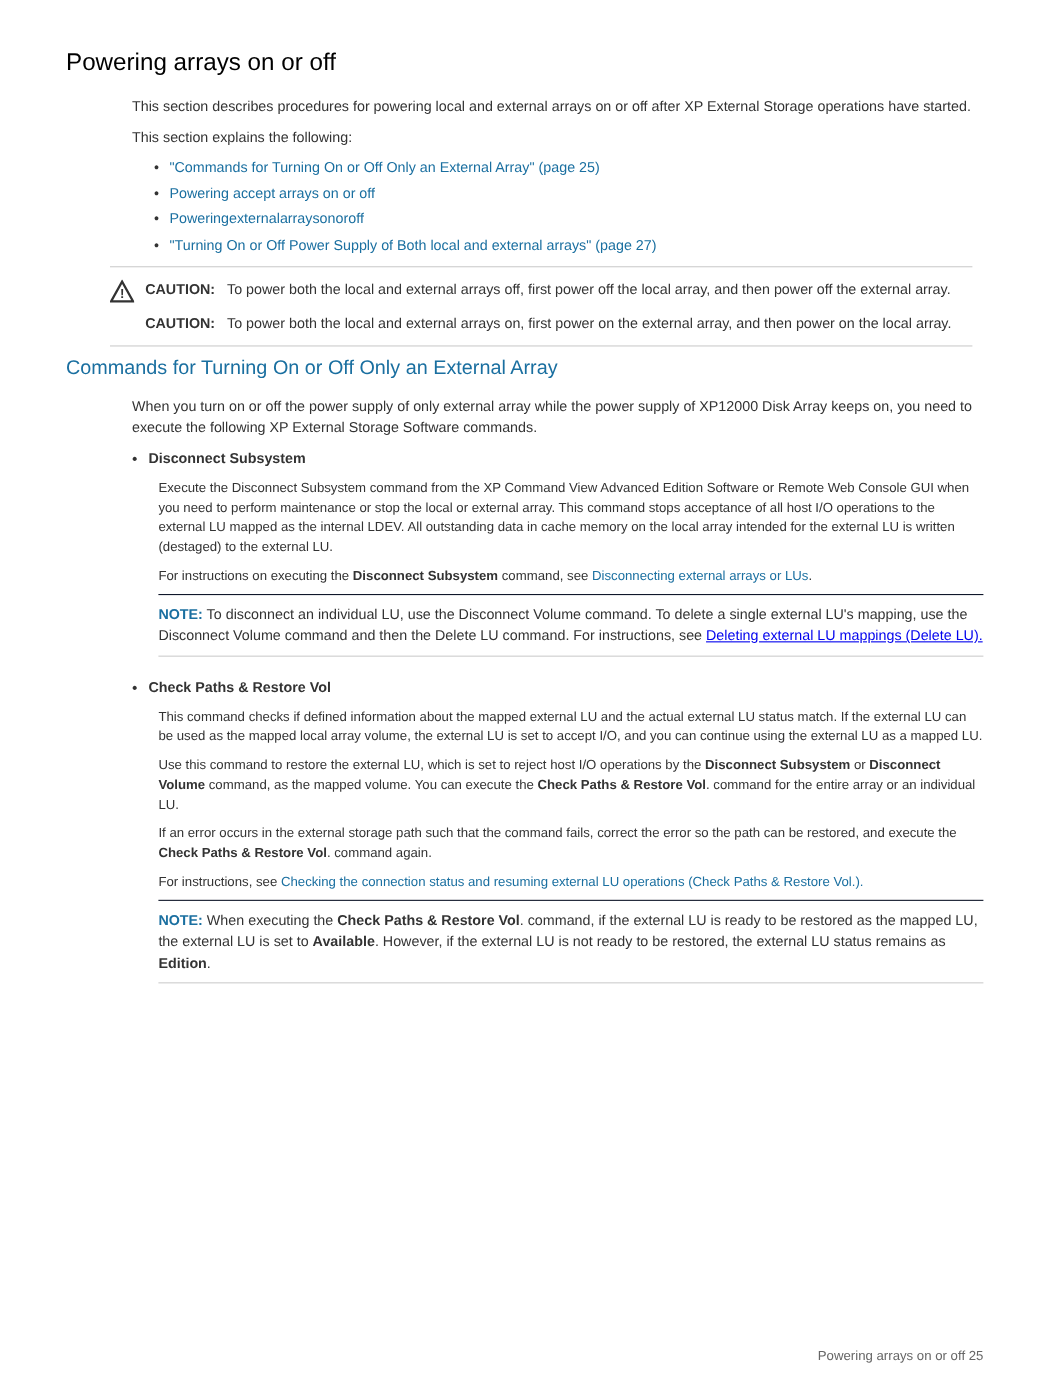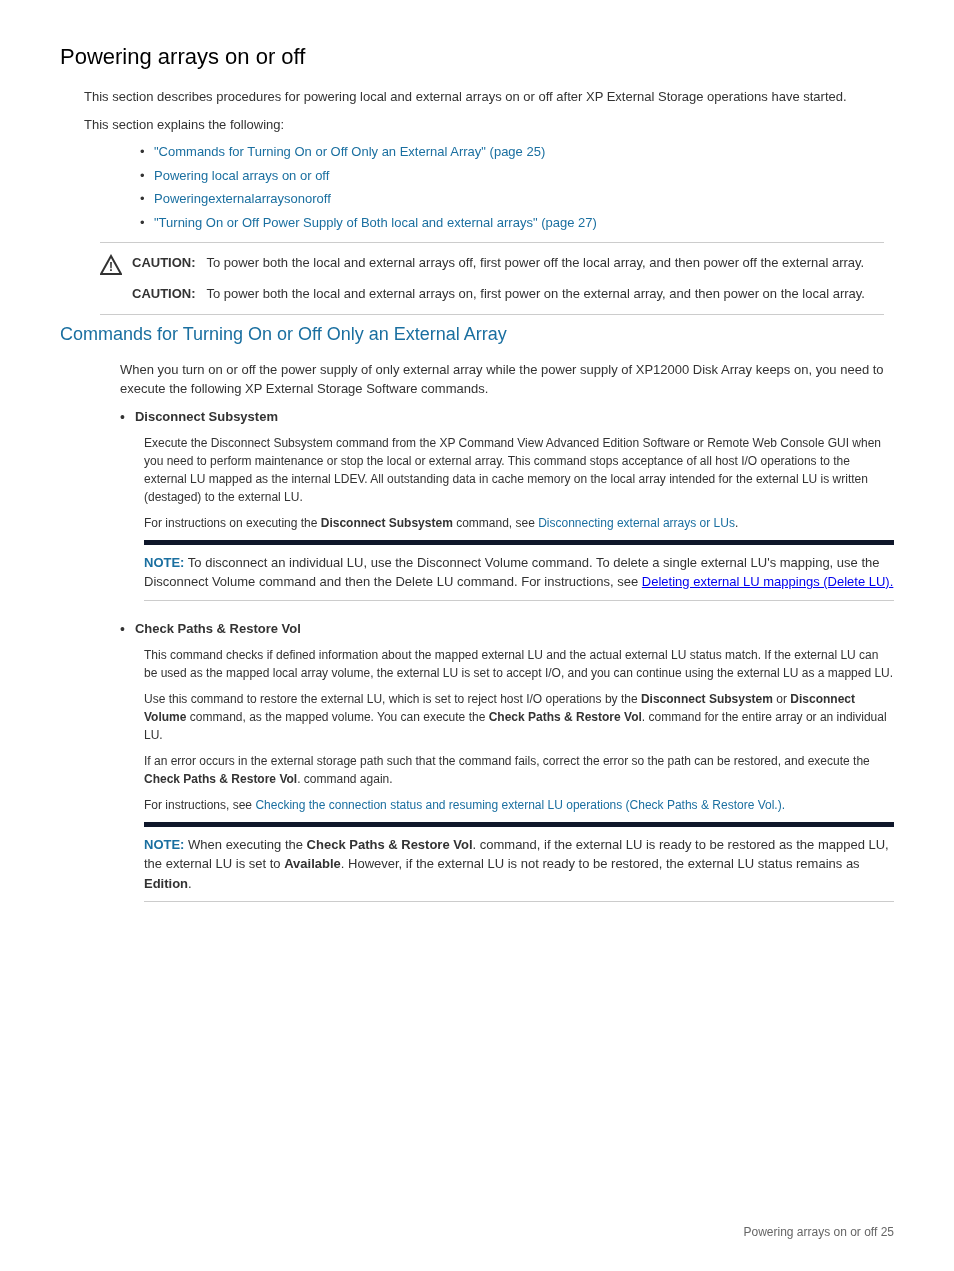--- a/index.html
+++ b/index.html
@@ -22,21 +22,21 @@
       font-weight: normal;
       margin-bottom: 14px;
     }
     h2.section-title {
       color: #1a6fa0;
       font-size: 18px;
       font-weight: normal;
       margin-bottom: 12px;
     }
     .body-text {
-      margin-left: 24px;
+      margin-left: 60px;
       margin-bottom: 8px;
       font-size: 13px;
       color: #333;
     }
     .bullet-list {
       margin-left: 80px;
       margin-bottom: 10px;
       list-style: none;
     }
     .bullet-list li {
@@ -111,21 +111,21 @@
       font-size: 12px;
       color: #333;
       margin-bottom: 8px;
       line-height: 1.5;
     }
     .cmd-body a {
       color: #1a6fa0;
       text-decoration: none;
     }
     .note-block {
-      border-top: 5px solid #0f172a;
+      border-top: 1px solid #0f172a;
       border-bottom: 1px solid #ccc;
       padding: 8px 0;
       margin: 8px 0 8px 24px;
       font-size: 13px;
       color: #333;
       line-height: 1.5;
     }
     .note-label {
       font-weight: bold;
       color: #1a6fa0;
@@ -157,21 +157,21 @@
   <h1 class="section-title">Powering arrays on or off</h1>
 
   <p class="body-text">This section describes procedures for powering local and external arrays on or off after XP External Storage operations have started.</p>
   <p class="body-text">This section explains the following:</p>
 
   <ul class="bullet-list">
     <li>
       <a href="#">"Commands for Turning On or Off Only an External Array" (page 25)</a>
     </li>
     <li>
-      <a href="#">Powering local arrays on or off</a>
+      <a href="#">Powering accept arrays on or off</a>
     </li>
     <li>
       <a href="#">Poweringexternalarraysonoroff</a>
     </li>
     <li>
       <a href="#">"Turning On or Off Power Supply of Both local and external arrays" (page 27)</a>
     </li>
   </ul>
 
   <div class="caution-block">

